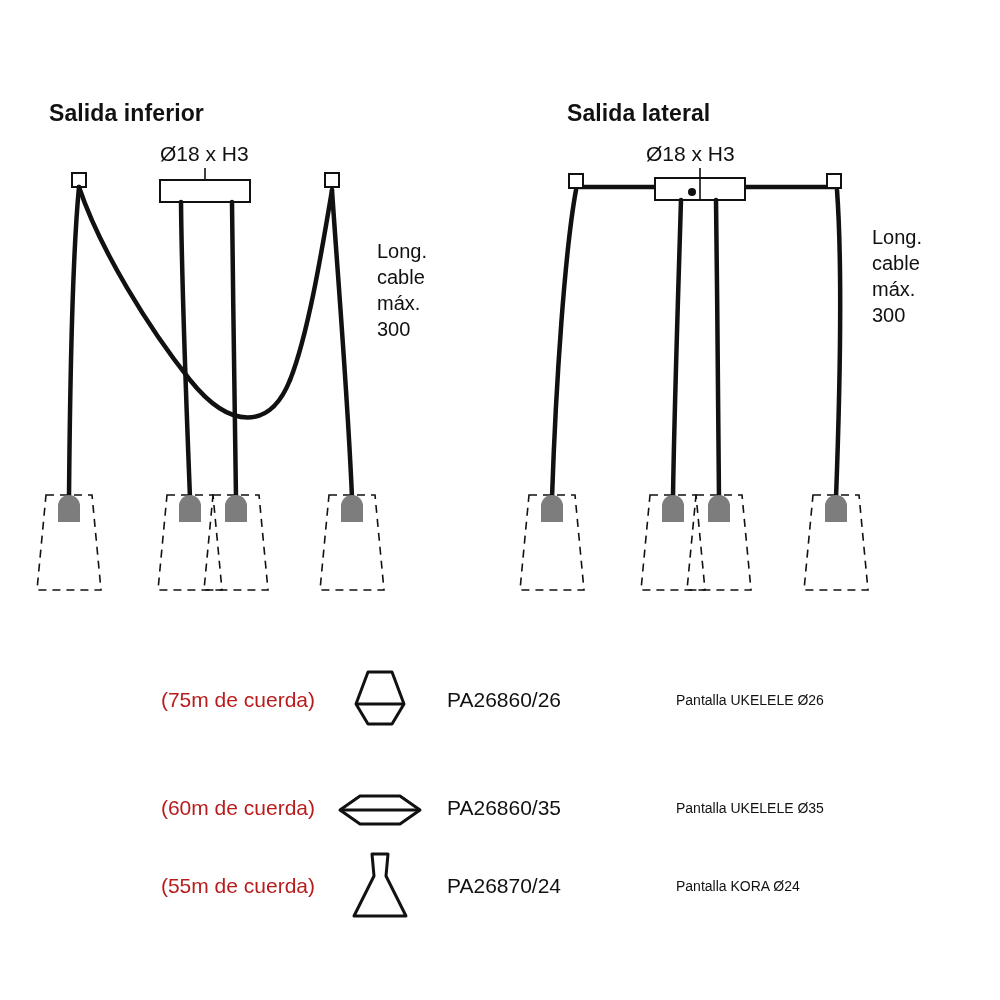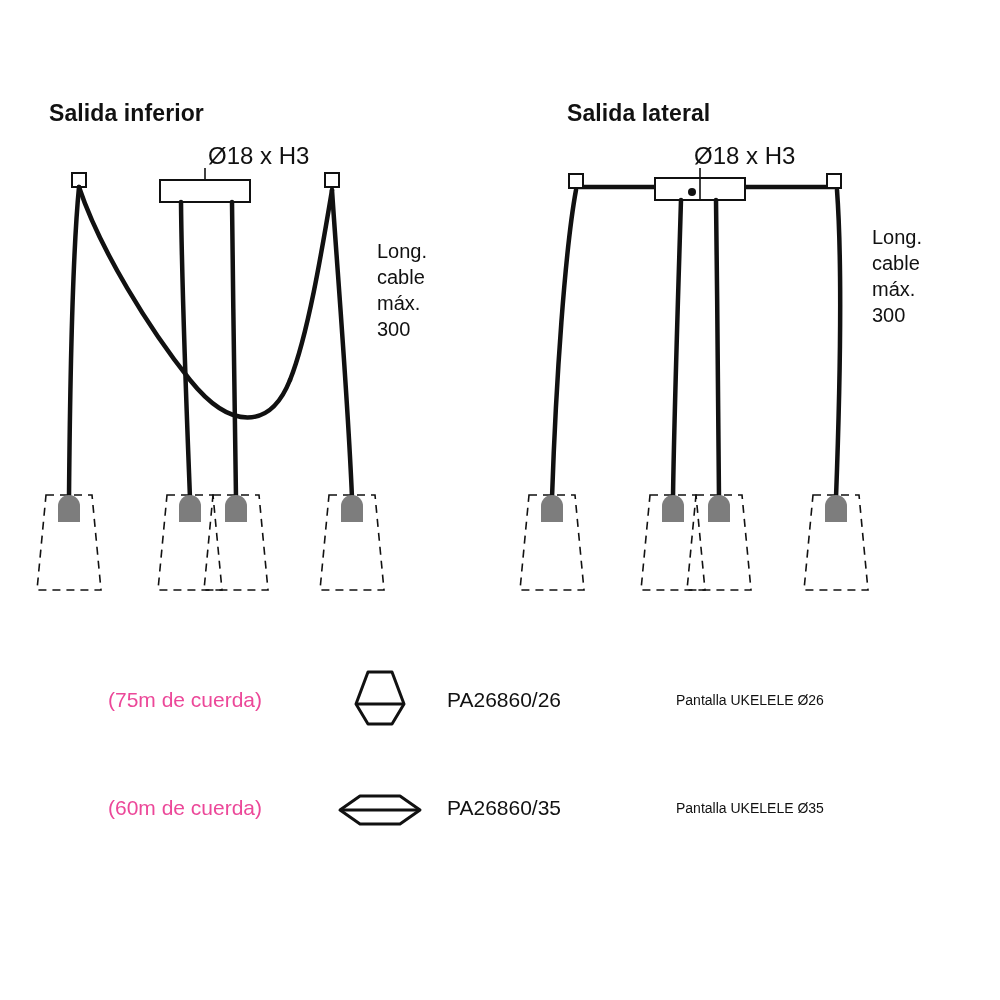--- a/index.html
+++ b/index.html
@@ -34,24 +34,23 @@
     letter-spacing: 0.1px;
     color: #111;
     white-space: nowrap;
     margin-top: 12px;
   }
   #title-left { left: 49px; top: 88px; }
   #title-right { left: 567px; top: 88px; }
 
   .dim-label {
     position: absolute;
-    font-size: 24px;
-    color: #111;
-    white-space: nowrap;
-    margin-left: 48px;
+    font-size: 21px;
+    color: #111;
+    white-space: nowrap;
   }
   #dim-left { left: 160px; top: 142px; }
   #dim-right { left: 646px; top: 142px; }
 
   .cable-note {
     position: absolute;
     font-size: 20px;
     color: #111;
     line-height: 26px;
     white-space: nowrap;
@@ -76,22 +75,22 @@
   }
   #legend-row-0 { top: 0px; }
   #legend-row-1 { top: 108px; }
   #legend-row-2 { top: 186px; }
 
   .rope-text {
     position: absolute;
     left: 55px;
     width: 260px;
     font-size: 21px;
-    color: #ec4899;
-    text-align: center;
+    color: #b91c1c;
+    text-align: right;
     white-space: nowrap;
   }
   .shade-icon {
     position: absolute;
     left: 330px;
     width: 100px;
     height: 80px;
   }
   .code-text {
     position: absolute;
@@ -235,15 +234,25 @@
       <div class="shade-icon row-center">
         <svg viewBox="0 0 100 80" width="100" height="80">
           <path d="M 30 28 L 70 28 L 90 42 L 70 56 L 30 56 L 10 42 Z" fill="none" stroke="#111" stroke-width="3" stroke-linejoin="round"></path>
           <line x1="10" y1="42" x2="90" y2="42" stroke="#111" stroke-width="3"></line>
         </svg>
       </div>
       <div class="code-text row-center">PA26860/35</div>
       <div class="name-text row-center">Pantalla UKELELE Ø35</div>
     </div>
 
+    <div class="legend-row" id="legend-row-2">
+      <div class="rope-text row-center">(55m de cuerda)</div>
+      <div class="shade-icon row-center">
+        <svg viewBox="0 0 100 80" width="100" height="80">
+          <path d="M 42 8 L 58 8 L 56 30 L 76 70 L 24 70 L 44 30 Z" fill="none" stroke="#111" stroke-width="3" stroke-linejoin="round"></path>
+        </svg>
+      </div>
+      <div class="code-text row-center">PA26870/24</div>
+      <div class="name-text row-center">Pantalla KORA Ø24</div>
+    </div>
 
   </div>
 </div>
 
 </body></html>

